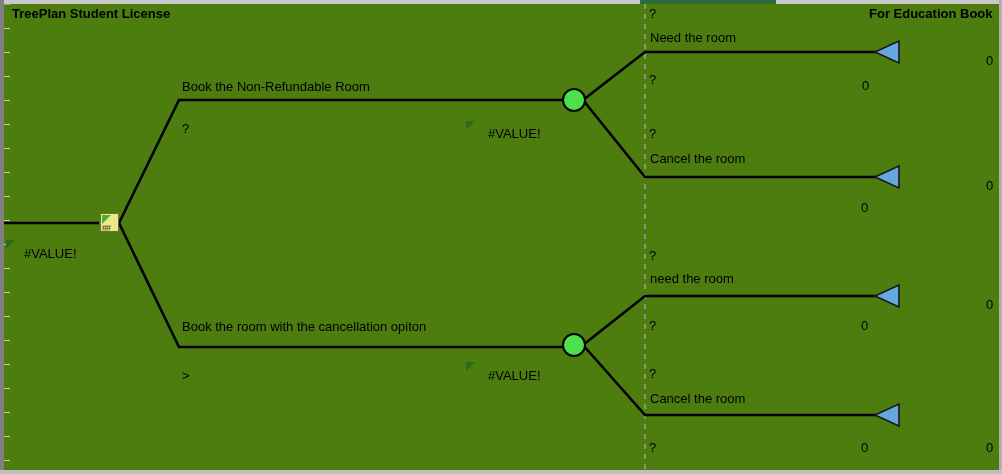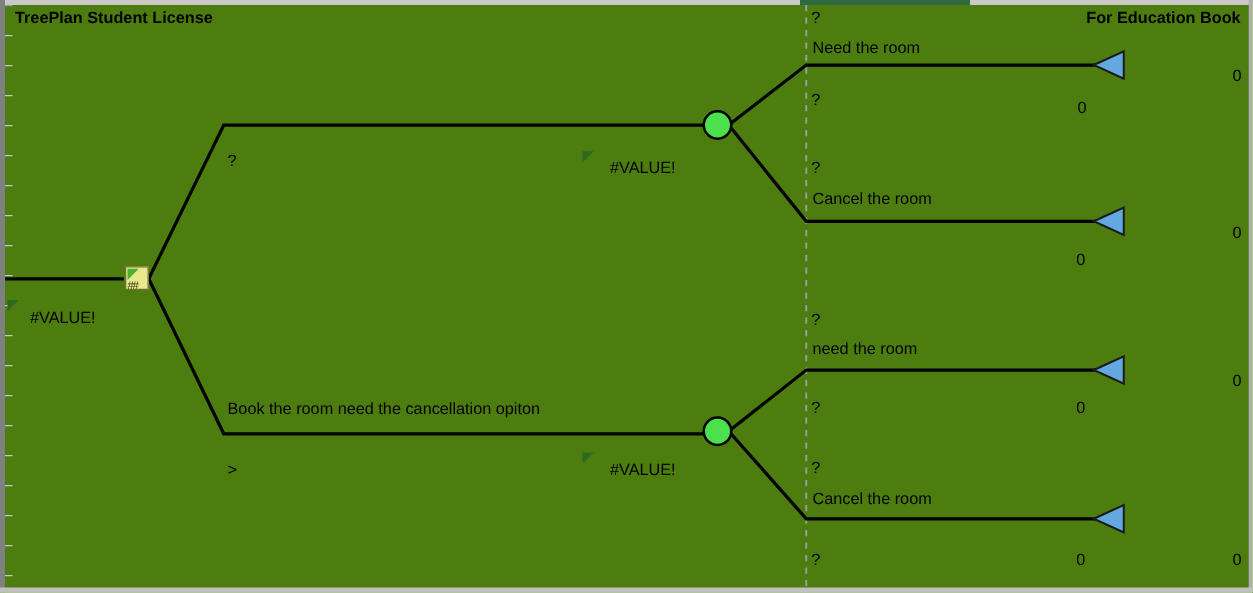--- a/index.html
+++ b/index.html
@@ -171,37 +171,38 @@
   <div class="lbl bold" style="left:869px; top:6px;">For Education Book</div>
 
   <div class="cmt-flag" style="left:6px; top:240px;"></div>
   <div class="lbl" style="left:24px; top:246px;">#VALUE!</div>
 
   <div class="dec-node" style="left:100px; top:213px;">
     <span class="dec-flag"></span>
     <span class="dec-txt">##</span>
   </div>
 
+  <div class="lbl" style="left:182px; top:79px;">Book the Non-Refundable Room</div>
   <div class="lbl" style="left:182px; top:121px;">?</div>
 
   <div class="cmt-flag" style="left:466px; top:121px;"></div>
   <div class="lbl" style="left:488px; top:126px;">#VALUE!</div>
 
   <div class="lbl" style="left:649px; top:6px;">?</div>
   <div class="lbl" style="left:650px; top:30px;">Need the room</div>
   <div class="lbl" style="left:649px; top:72px;">?</div>
   <div class="lbl" style="left:862px; top:78px;">0</div>
   <div class="lbl" style="left:986px; top:53px;">0</div>
 
   <div class="lbl" style="left:649px; top:126px;">?</div>
   <div class="lbl" style="left:650px; top:151px;">Cancel the room</div>
   <div class="lbl" style="left:861px; top:200px;">0</div>
   <div class="lbl" style="left:986px; top:178px;">0</div>
 
-  <div class="lbl" style="left:182px; top:319px;">Book the room need the cancellation opiton</div>
+  <div class="lbl" style="left:182px; top:319px;">Book the room with the cancellation opiton</div>
   <div class="lbl" style="left:182px; top:368px;">&gt;</div>
 
   <div class="cmt-flag" style="left:466px; top:362px;"></div>
   <div class="lbl" style="left:488px; top:368px;">#VALUE!</div>
 
   <div class="lbl" style="left:649px; top:248px;">?</div>
   <div class="lbl" style="left:650px; top:271px;">need the room</div>
   <div class="lbl" style="left:649px; top:318px;">?</div>
   <div class="lbl" style="left:861px; top:318px;">0</div>
   <div class="lbl" style="left:986px; top:297px;">0</div>

